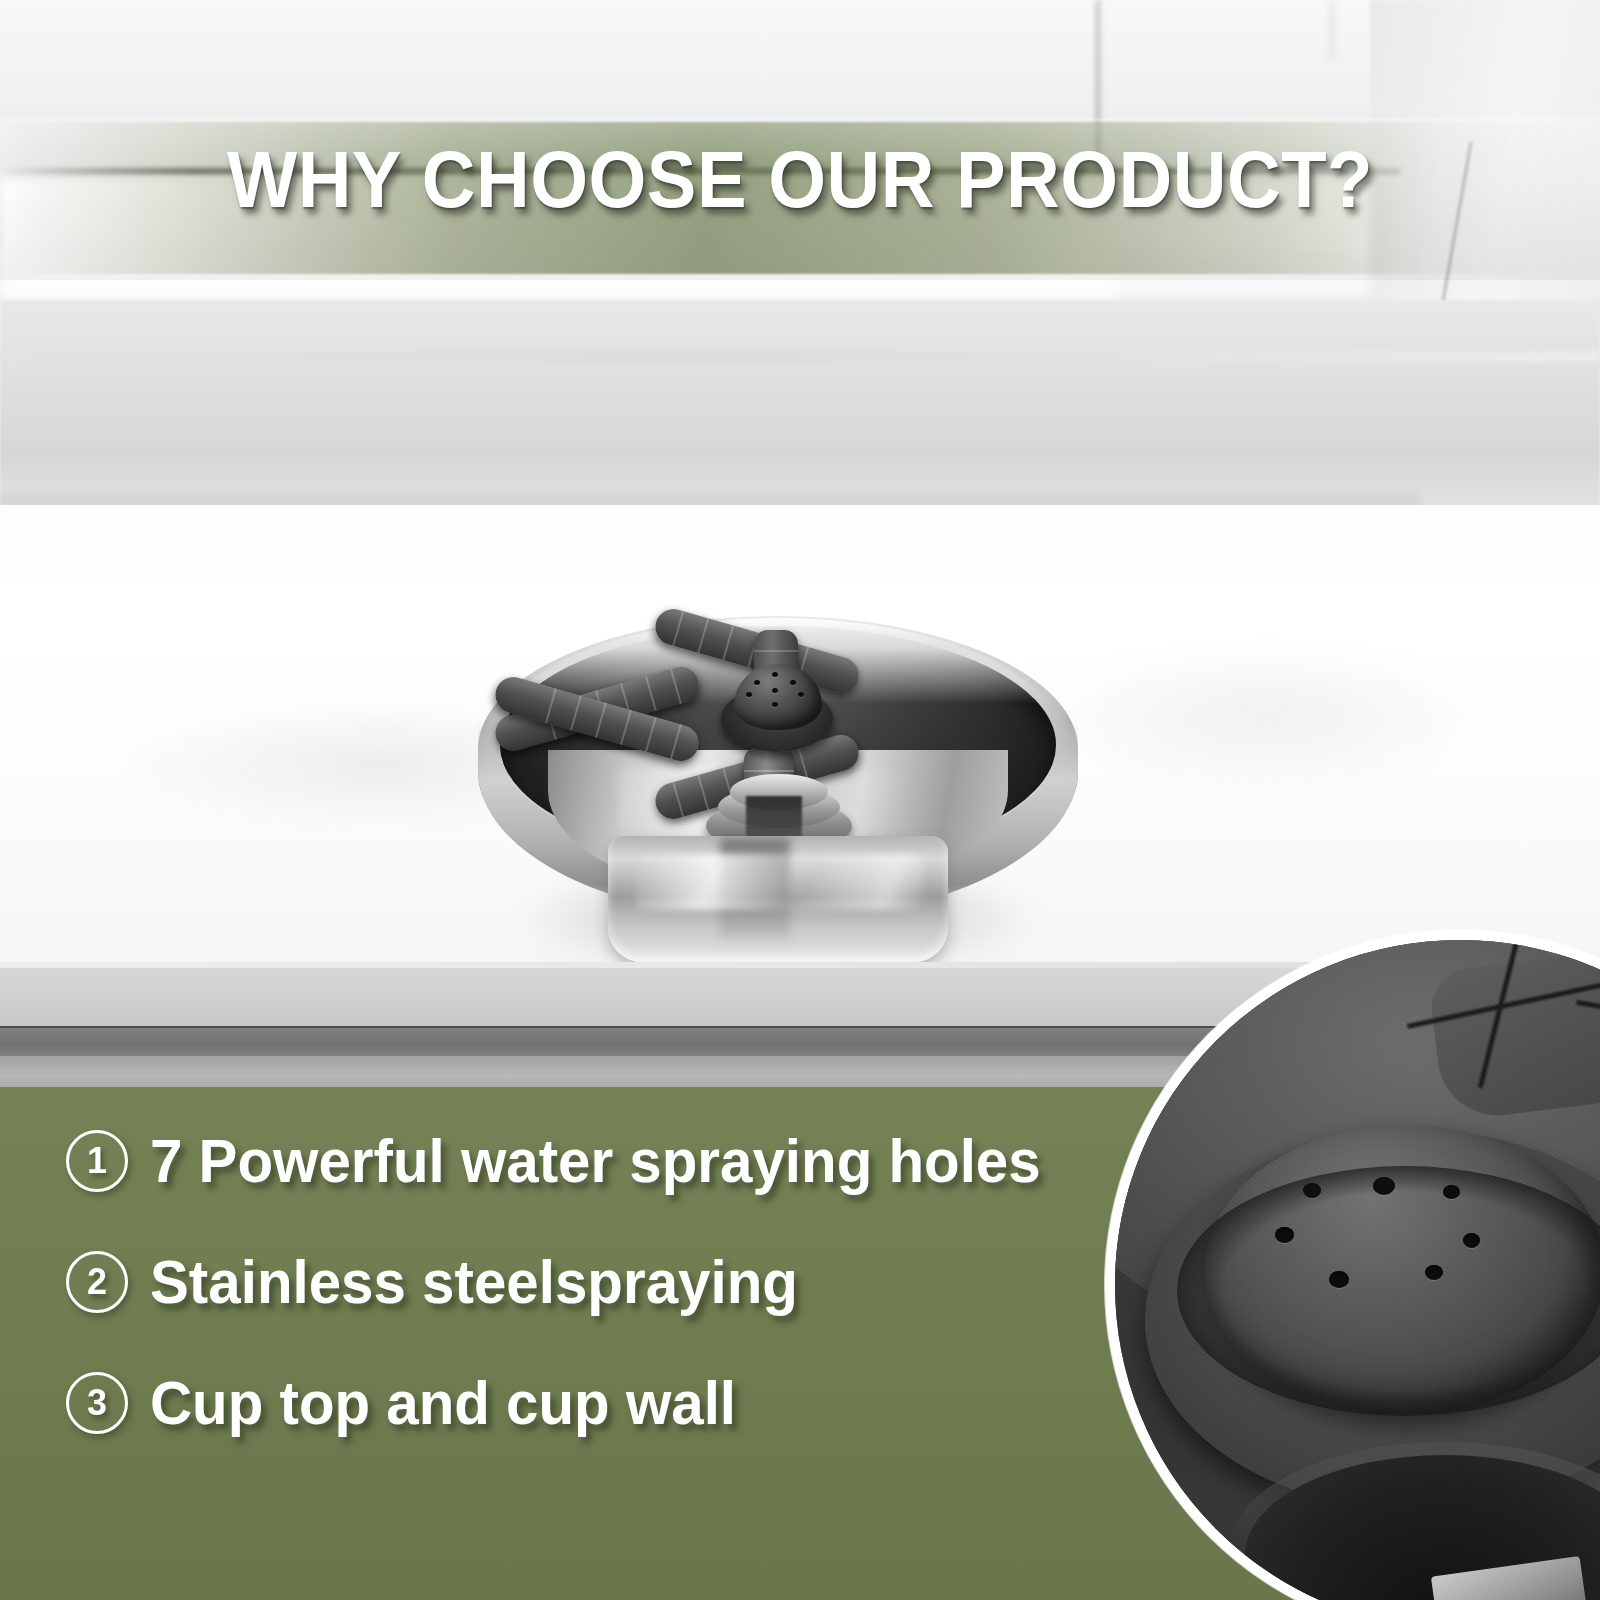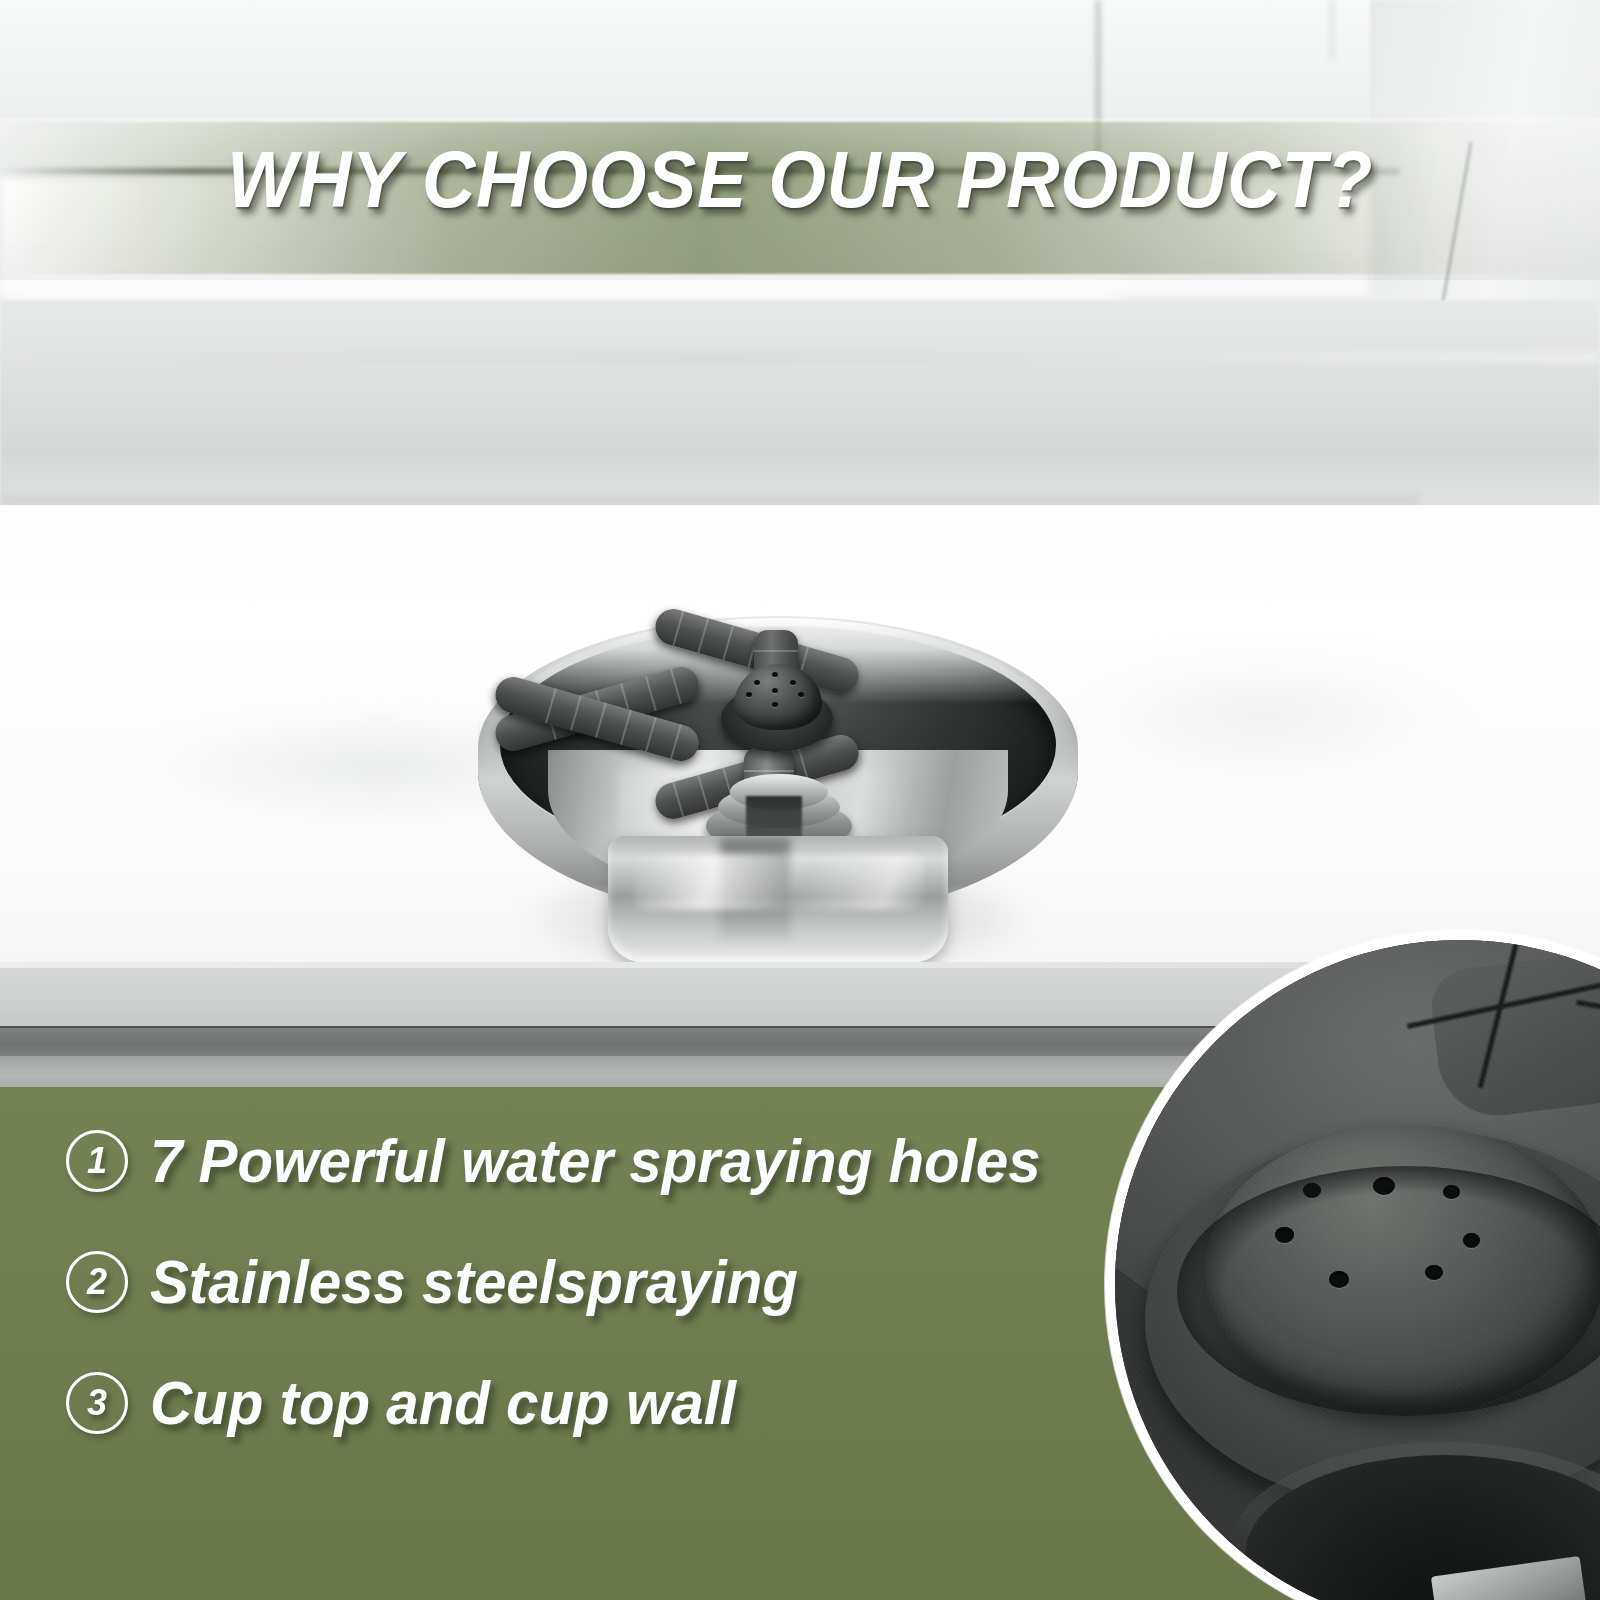--- a/index.html
+++ b/index.html
@@ -1,21 +1,21 @@
 <!DOCTYPE html>
 <html><head>
 <meta charset="utf-8">
 <style>
   html,body{margin:0;padding:0;}
   body{
     width:1600px;height:1600px;
     font-family:"Liberation Sans", sans-serif;
     overflow:hidden;background:#fff;
   }
-  #stage{position:relative;width:1600px;height:1600px;overflow:hidden;font-style:italic;}
+  #stage{position:relative;width:1600px;height:1600px;overflow:hidden;}
 
   
   .photo-area{position:absolute;left:0;top:0;width:1600px;height:1090px;overflow:hidden;
     background:#f2f3f2;}
 
   
   .wall-back{position:absolute;left:0;top:0;width:1600px;height:300px;
     background:linear-gradient(180deg,#f7f8f8 0%,#eef0ef 40%,#e6e8e7 100%);}
   .wall-panel-line{position:absolute;top:0;left:1095px;width:6px;height:175px;
     background:linear-gradient(180deg,#cfd2d1,#b9bdbb);filter:blur(2.5px);}

